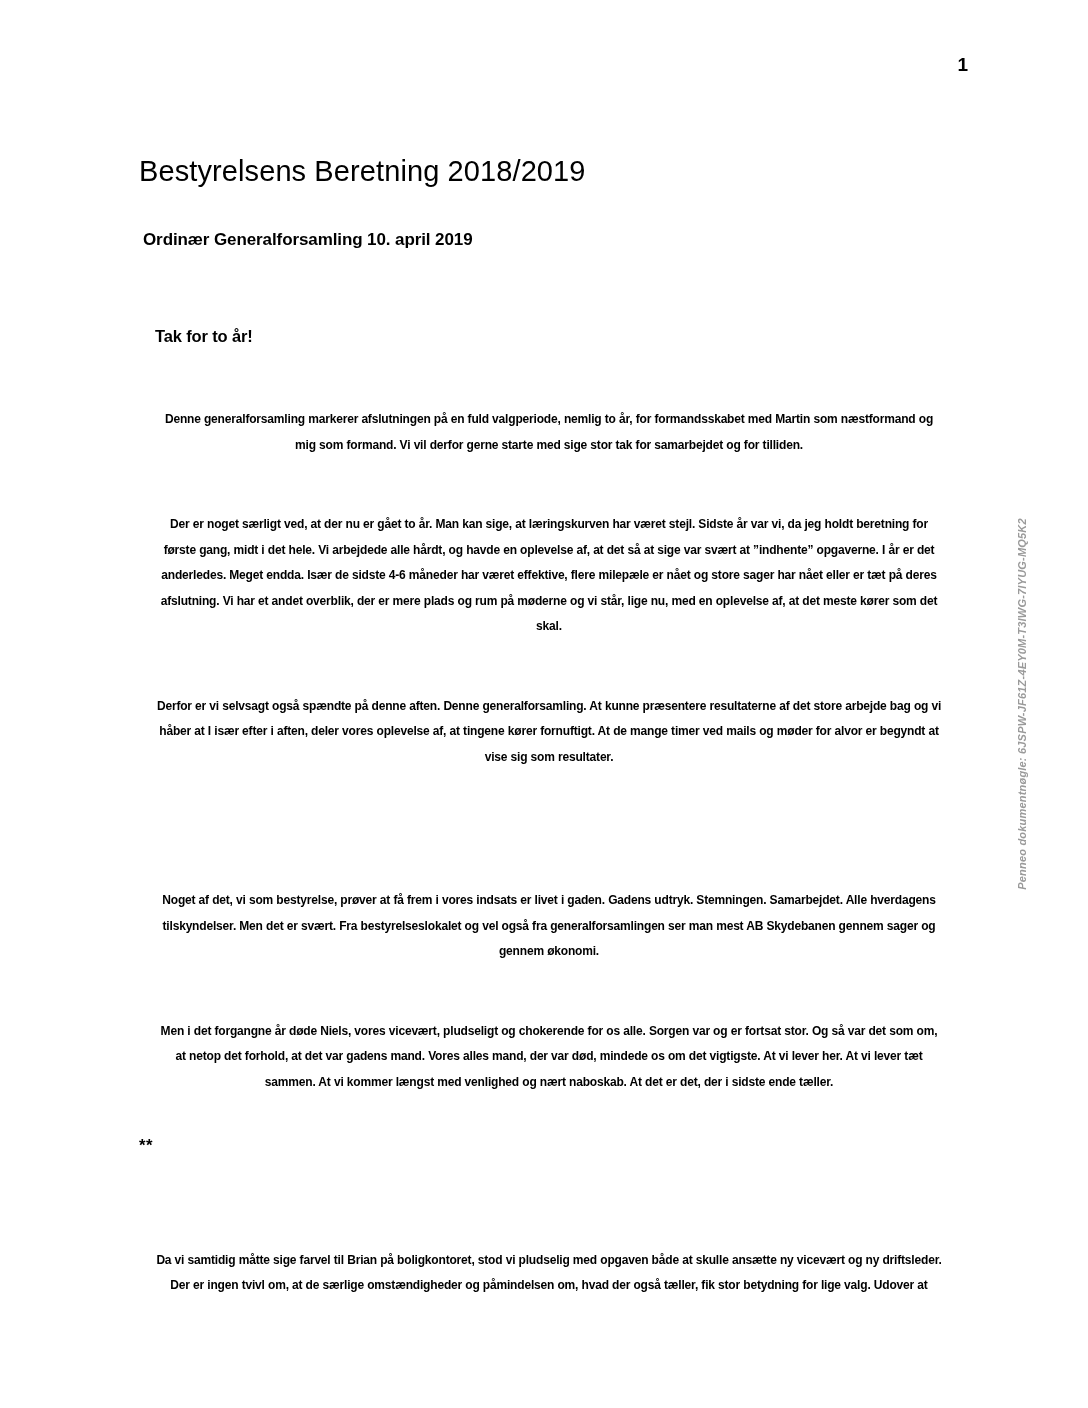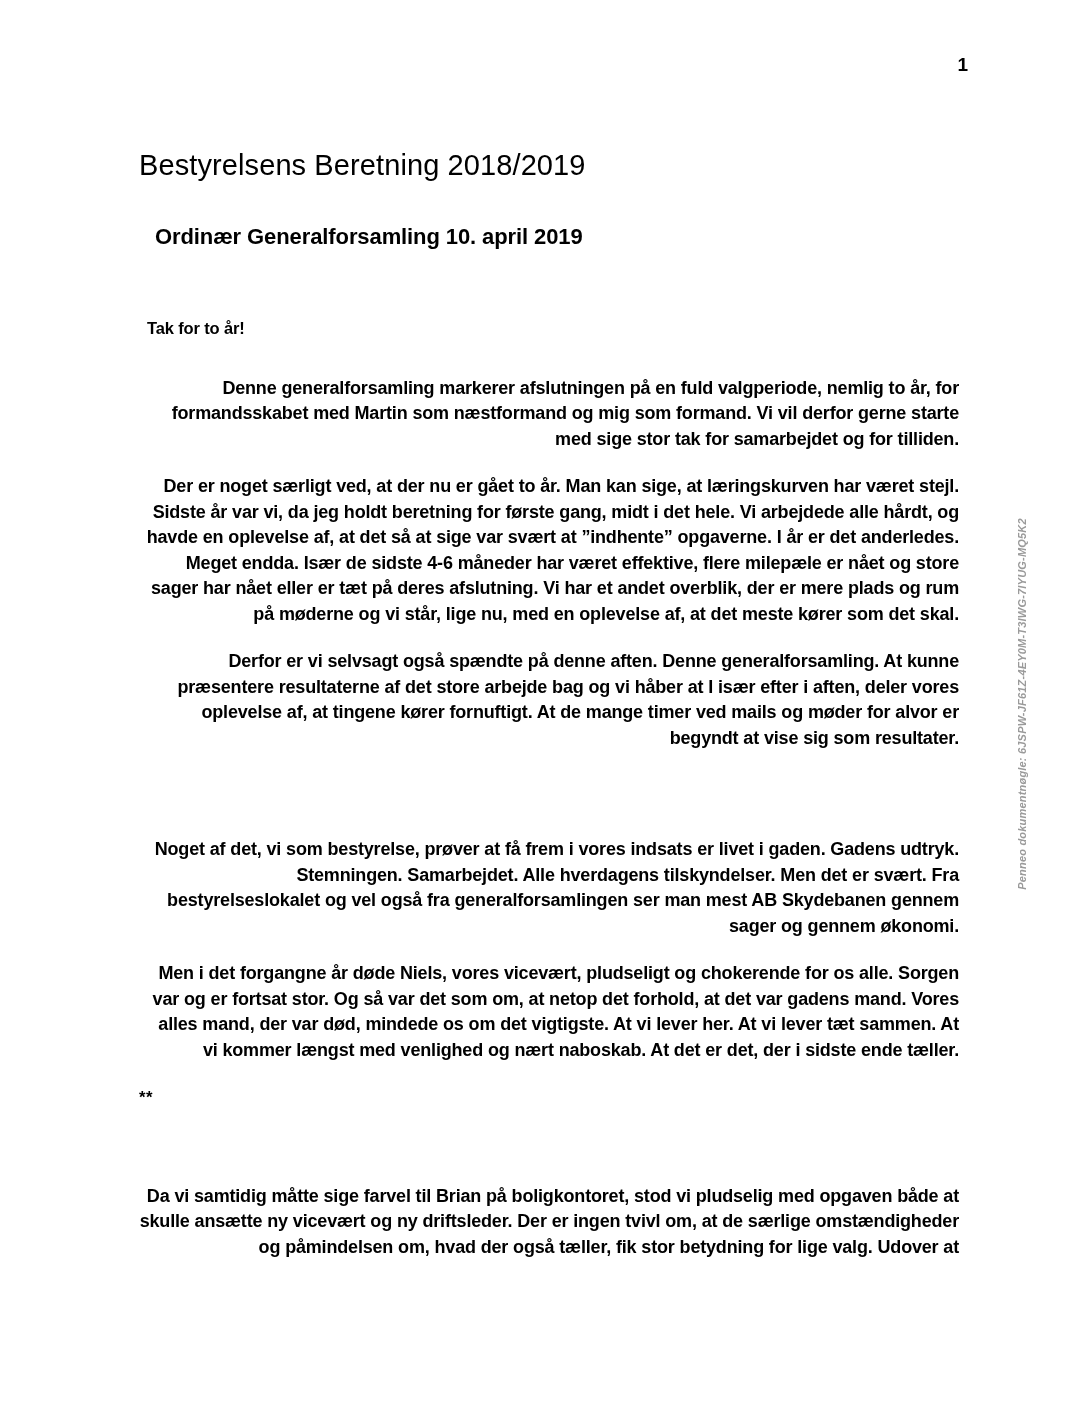--- a/index.html
+++ b/index.html
@@ -22,52 +22,52 @@
     top: 55px;
     right: 120px;
     font-size: 19px;
     font-weight: bold;
     line-height: 1;
     color: #000;
   }
   .content {
     position: absolute;
     left: 139px;
-    top: 148px;
+    top: 154px;
     width: 820px;
   }
   .doc-title {
     font-size: 29px;
     font-weight: normal;
     letter-spacing: 0.1px;
     line-height: 1.2;
     margin: 0 0 0 0;
     color: #000;
   }
   .doc-subtitle {
-    font-size: 22px;
+    font-size: 17px;
     font-weight: bold;
     line-height: 1.3;
-    margin: 40px 0 0 16px;
+    margin: 40px 0 0 4px;
     letter-spacing: -0.1px;
   }
   h2.section-heading {
     font-size: 16.5px;
     font-weight: bold;
     line-height: 1.35;
-    margin: 8px;
+    margin: 16px;
     letter-spacing: -0.15px;
   }
   p.body-para {
-    font-size: 18px;
+    font-size: 12px;
     font-weight: bold;
     line-height: 25.5px;
-    margin: 0;
+    margin: 16px;
     letter-spacing: -0.18px;
-    text-align: right;
+    text-align: center;
     word-spacing: 0.1px;
   }
   .gap-sm { height: 22px; }
   .gap-md { height: 28px; }
   .gap-lg { height: 45px; }
   .gap-xl { height: 58px; }
   .asterisks {
     font-size: 16.8px;
     font-weight: bold;
     line-height: 25.5px;

